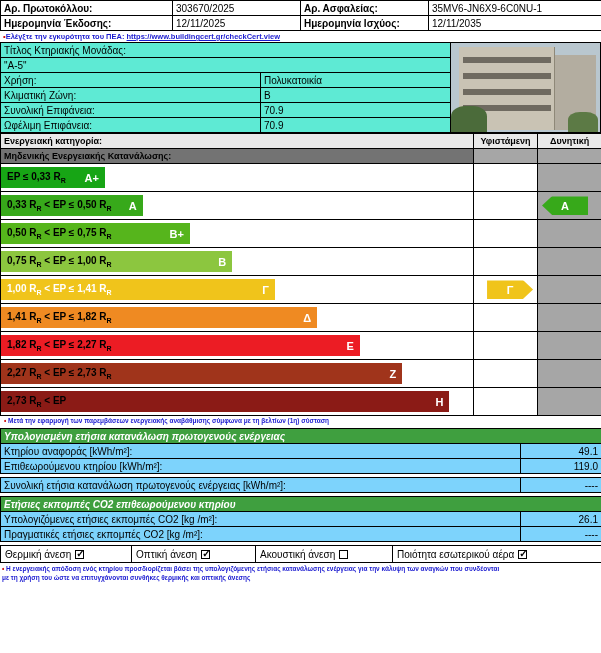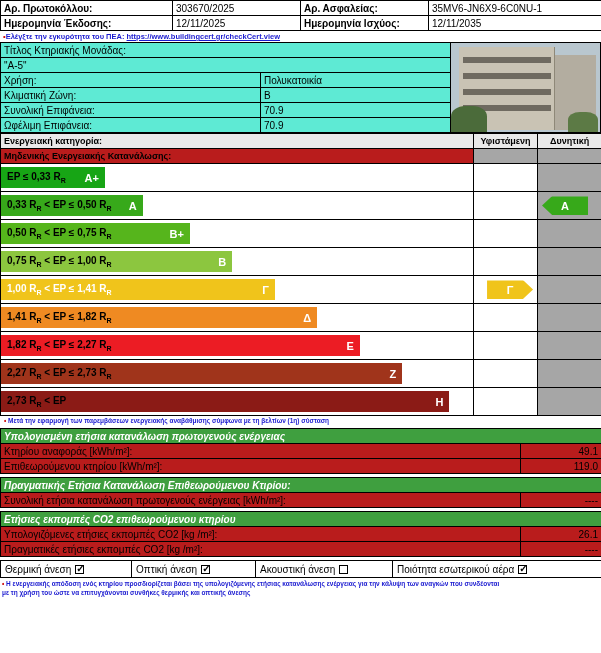--- a/index.html
+++ b/index.html
@@ -77,21 +77,21 @@
   }
   .photo .tree2 {
     position:absolute; right: 2px; bottom: 0px; width: 30px; height: 20px;
     background:#5c7a45; border-radius: 40% 40% 0 0;
   }
 
   
   table.cls { border-collapse: collapse; width: 601px; table-layout: fixed; }
   table.cls td { border: 1px solid #000; font-size: 9px; padding: 0 3px; }
   .cls-hdr td { background: #e9e9e9; font-weight: bold; height: 15px; }
-  .cls-sub td { background: #b91c1c; font-weight: bold; height: 15px; }
+  .cls-sub td { background: #737373; font-weight: bold; height: 15px; }
   .grayfill { background: #a6a6a6 !important; }
 
   .bandrow { height: 28px; }
   .bandcell {
     position: relative; padding: 0 !important; background: #fff !important;
     border: 1px solid #000;
   }
   .bar {
     position: absolute; left: 0; top: 3px; bottom: 3px;
     display: flex; align-items: center; justify-content: flex-end;
@@ -116,21 +116,21 @@
 
   .footnote {
     font-size: 6.5px; color: #1a1ad0; padding: 1px 0 1px 4px; font-weight: bold;
   }
   .footnote .bullet { color: #c00; }
 
   
   table.res { border-collapse: collapse; width: 601px; table-layout: fixed; margin-top: 3px; }
   table.res td {
     border: 1px solid #000; font-size: 10px; height: 15px; padding: 0 3px;
-    background: #b91c1c;
+    background: #7dd3fc;
   }
   td.secthdr {
     background: #3f9f3f !important; color: #ffffff; font-weight: bold;
     font-style: italic; font-size: 10px;
   }
   td.num { text-align: right; }
 
   
   table.comfort { border-collapse: collapse; width: 601px; table-layout: fixed; margin-top: 3px; }
   table.comfort td { border: 1px solid #000; font-size: 10px; height: 17px; padding: 0 4px; }
@@ -386,23 +386,20 @@
     </tr>
   </tbody>
     </table>
 
   <table class="res">
     <colgroup>
         <col style="width:520px">
         <col style="width:81px">
       </colgroup>
     <tbody>
-        <tr>
-      <td class="secthdr" colspan="2">Πραγματικής Ετήσια Κατανάλωση Επιθεωρούμενου Κτιρίου:</td>
-    </tr>
     <tr>
       <td>Συνολική ετήσια κατανάλωση πρωτογενούς ενέργειας [kWh/m²]:</td>
       <td class="num">----</td>
     </tr>
   </tbody>
     </table>
 
   <table class="res">
     <colgroup>
         <col style="width:520px">

